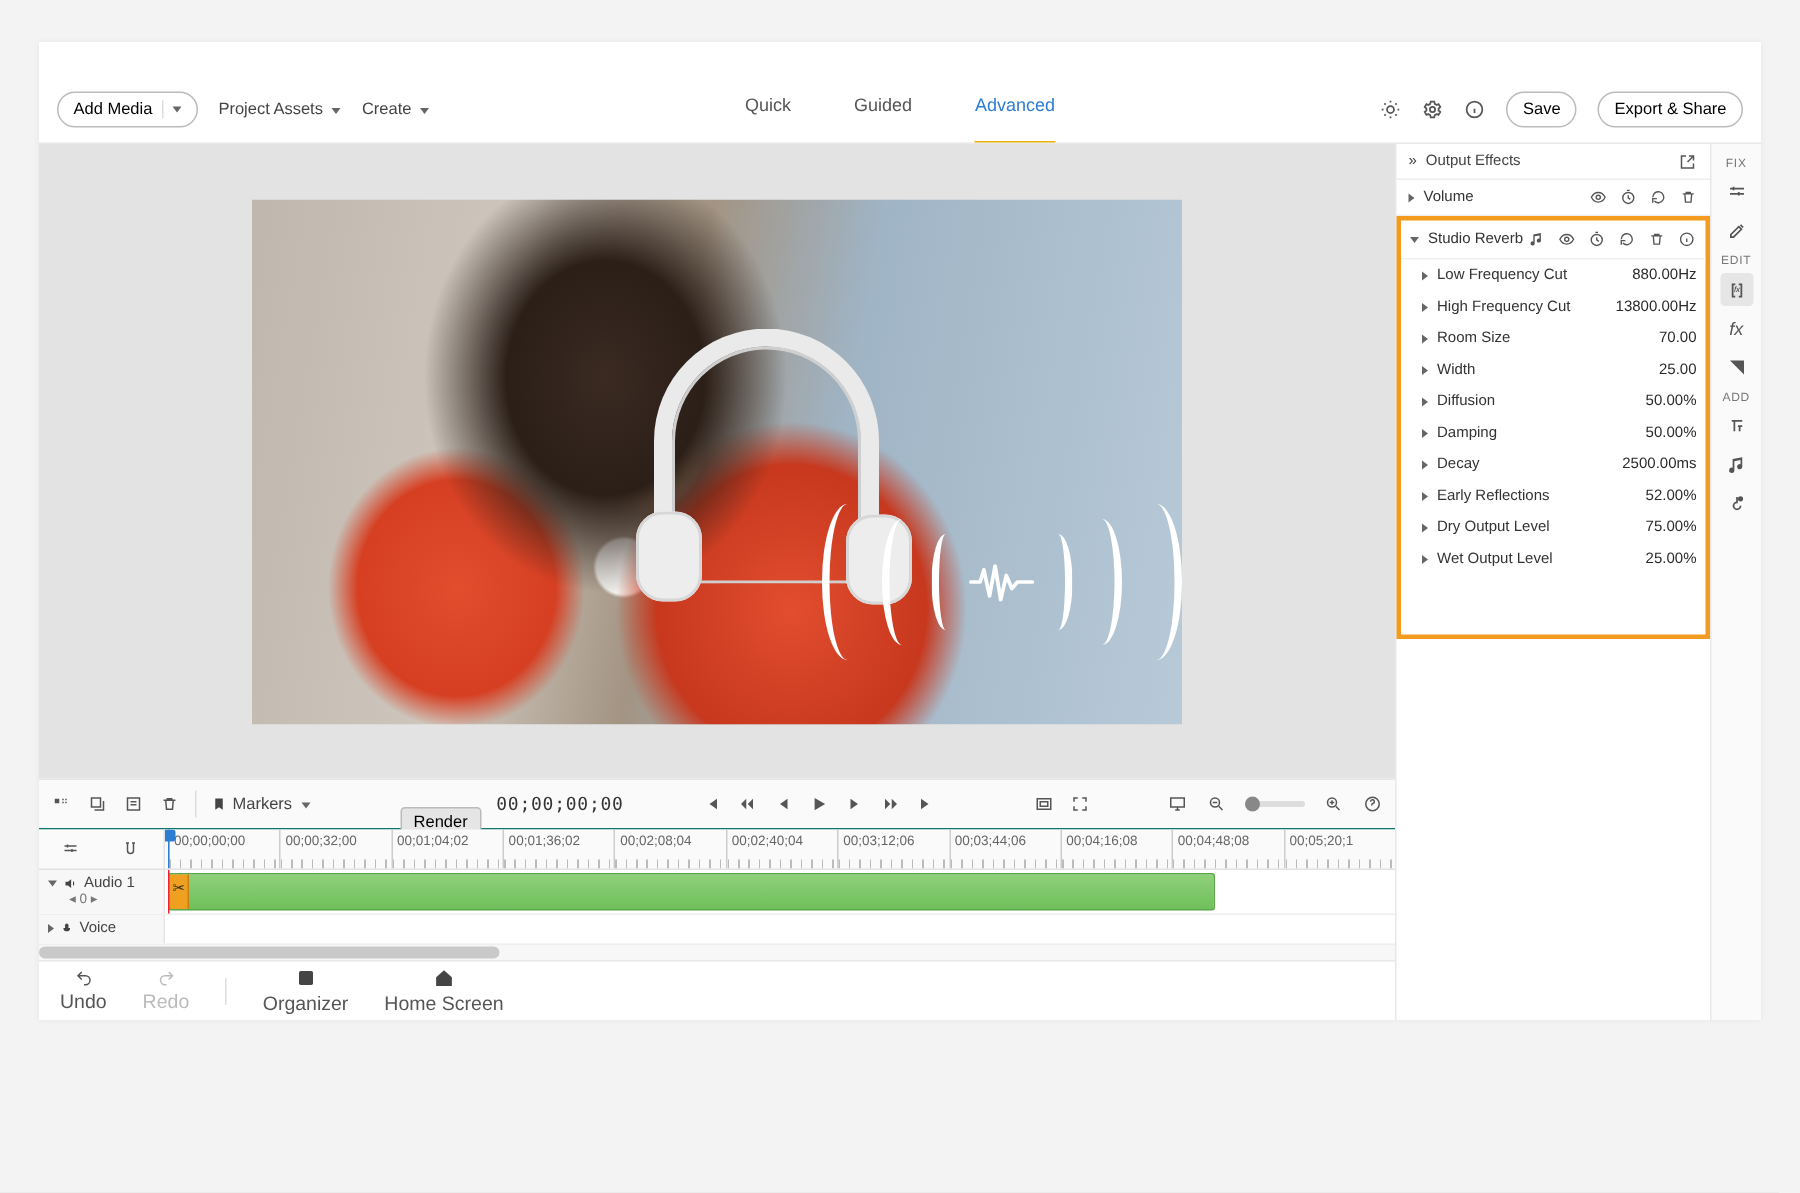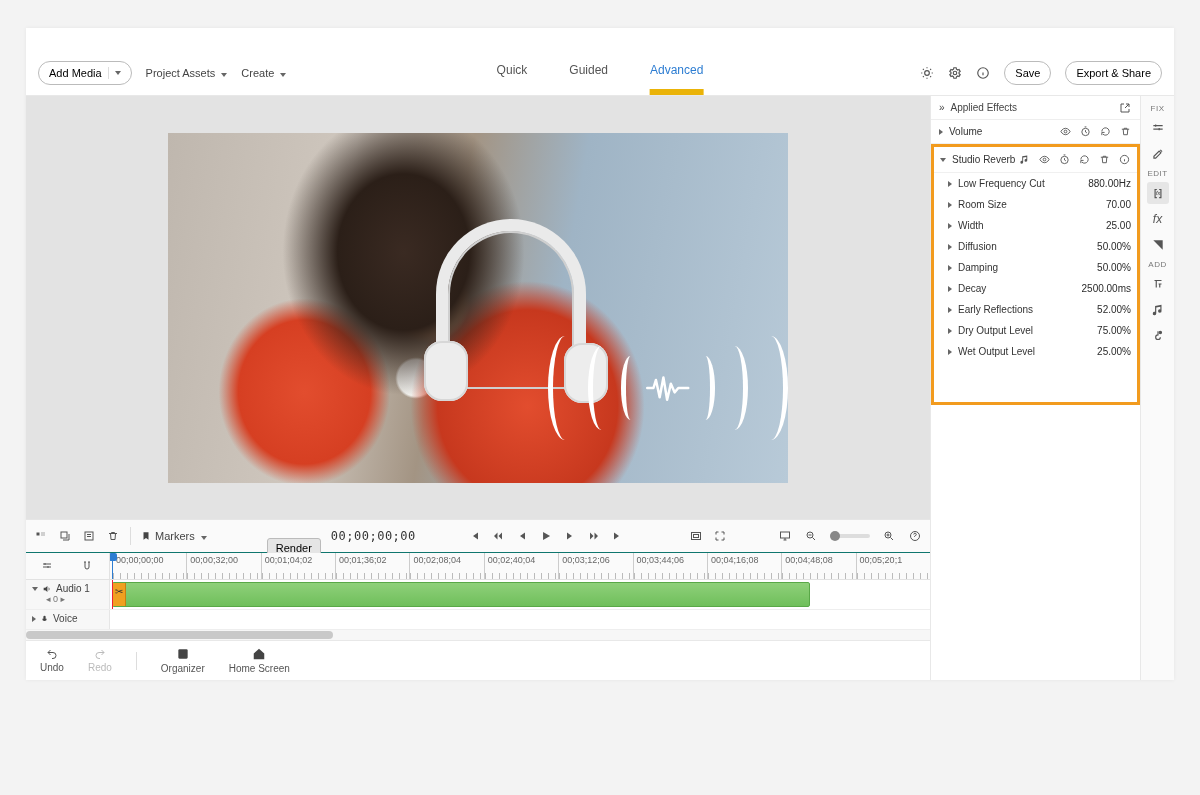--- a/index.html
+++ b/index.html
@@ -6,21 +6,21 @@
 body { background: #f3f3f3; width: 1200px; height: 795px; overflow: hidden; font-size: 11px; color: #333; }
 .app { position: absolute; left: 26px; top: 28px; width: 1148px; height: 652px; background: #fff; box-shadow: 0 0 4px rgba(0,0,0,.06); display: flex; flex-direction: column; }
 
 
 .topbar { height: 68px; display: flex; align-items: flex-end; padding: 0 12px 10px 12px; border-bottom: 1px solid #e8e8e8; position: relative; }
 .tb-left { display: flex; align-items: center; gap: 14px; }
 .btn { border: 1px solid #bbb; background: #fff; border-radius: 14px; height: 24px; padding: 0 10px; display: inline-flex; align-items: center; gap: 6px; font-size: 11px; cursor: pointer; }
 .lnk { font-size: 11px; color: #444; cursor: pointer; display:inline-flex; align-items:center; gap:4px;}
 .tb-center { position: absolute; left: 50%; transform: translateX(-50%); display: flex; gap: 42px; bottom: 10px; }
 .tab { font-size: 12px; color: #555; cursor: pointer; padding-bottom: 8px; }
-.tab.active { color: #2d7dd2; border-bottom: 6px solid #eab308; margin-bottom: -10px; padding-bottom: 8px;}
+.tab.active { color: #2d7dd2; border-bottom: 1px solid #eab308; margin-bottom: -10px; padding-bottom: 8px;}
 .tb-right { margin-left: auto; display: flex; align-items: center; gap: 14px; }
 .ico { width: 14px; height: 14px; display: inline-flex; align-items:center; justify-content:center; cursor:pointer; color:#555; }
 
 
 .main { flex: 1; display: flex; min-height: 0; }
 .preview-col { flex: 1; background: #e3e3e3; display: flex; flex-direction: column; min-width: 0; }
 .preview-stage { flex: 1; display: flex; align-items: center; justify-content: center; background:#e3e3e3; min-height:0; padding:8px 0; }
 .preview { width: 620px; height: 350px; position:relative; overflow:hidden; }
 
 .photo {
@@ -75,21 +75,21 @@
 .track-body { flex:1; position:relative; }
 .clip { position:absolute; left:2px; top:2px; right:120px; bottom:2px; background:linear-gradient(#8fd07a,#6fbf5b); border:1px solid #59a847; border-radius:2px;}
 .clip::before{content:"";position:absolute;left:0;top:0;bottom:0;width:12px;background:#f0a020;border-right:1px solid #c97f10;}
 .scissors{position:absolute;left:2px;top:3px;font-size:10px;color:#333;}
 .red-line{position:absolute;left:2px;top:0;bottom:0;width:1px;background:#e23;}
 .hscroll { height:10px; background:#f7f7f7; position:relative;}
 .hscroll .thumb{position:absolute;left:0;top:1px;height:8px;width:34%;background:#c9c9c9;border-radius:4px;}
 
 
 .bottombar { height:40px; border-top:1px solid #e8e8e8; background:#fff; display:flex; align-items:center; gap:24px; padding:0 14px;}
-.bb-item{ display:flex; flex-direction:column; align-items:center; font-size:10px; color:#555; cursor:pointer; gap:2px;}
+.bb-item{ display:flex; flex-direction:column; align-items:center; font-size:13px; color:#555; cursor:pointer; gap:2px;}
 .bb-item.disabled{ color:#bbb; cursor:default;}
 
 
 .effects { width: 210px; background:#fff; border-left:1px solid #e8e8e8; display:flex; flex-direction:column; font-size:10px;}
 .eff-hdr { height:24px; display:flex; align-items:center; padding:0 8px; border-bottom:1px solid #eee; color:#444;}
 .eff-hdr .ttl{margin-left:6px;}
 .eff-hdr .r{margin-left:auto;}
 .eff-row { height:24px; display:flex; align-items:center; padding:0 8px; border-bottom:1px solid #f0f0f0; }
 .eff-row .r{margin-left:auto; display:flex; gap:6px; color:#666;}
 .eff-box { border:3px solid #f29b1e; margin:0 0 0 0; padding-bottom:40px;}
@@ -408,21 +408,21 @@
               <path d="M3 11l9-8 9 8v10H3z"></path>
             </svg>
           <span>Home Screen</span>
         </div>
       </div>
     </div>
 
     <div class="effects">
       <div class="eff-hdr">
         <span>»</span>
-        <span class="ttl">Applied Effects</span>
+        <span class="ttl">Output Effects</span>
         <span class="r ico">
             <svg width="12" height="12" viewBox="0 0 24 24" fill="none" stroke="currentColor" stroke-width="2">
               <path d="M14 4h6v6M20 4l-8 8M10 4H4v16h16v-6"></path>
             </svg>
           </span>
       </div>
       <div class="eff-row">
         <span class="chevr" style="margin-right:6px"></span>
         <span>Volume</span>
         <span class="r">
@@ -492,20 +492,25 @@
           </span>
         </div>
         <div id="params">
             <div class="param">
               <span class="chevr chev"></span>
               <span>Low Frequency Cut</span>
               <span class="val">880.00Hz</span>
             </div>
             <div class="param">
               <span class="chevr chev"></span>
+              <span>High Frequency Cut</span>
+              <span class="val">13800.00Hz</span>
+            </div>
+            <div class="param">
+              <span class="chevr chev"></span>
               <span>Room Size</span>
               <span class="val">70.00</span>
             </div>
             <div class="param">
               <span class="chevr chev"></span>
               <span>Width</span>
               <span class="val">25.00</span>
             </div>
             <div class="param">
               <span class="chevr chev"></span>

